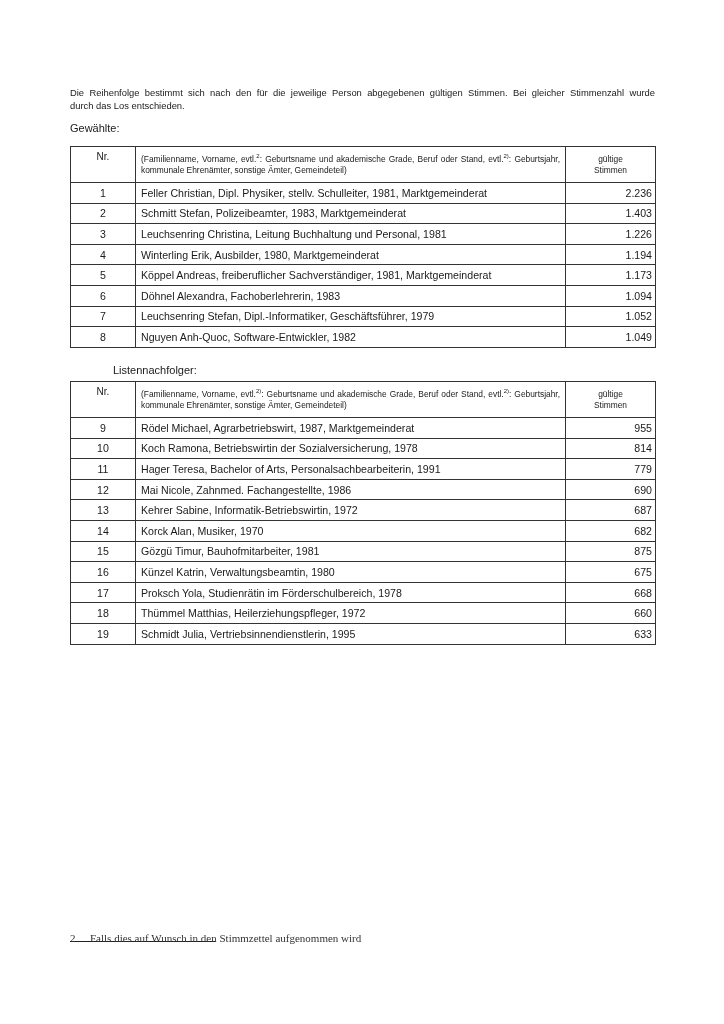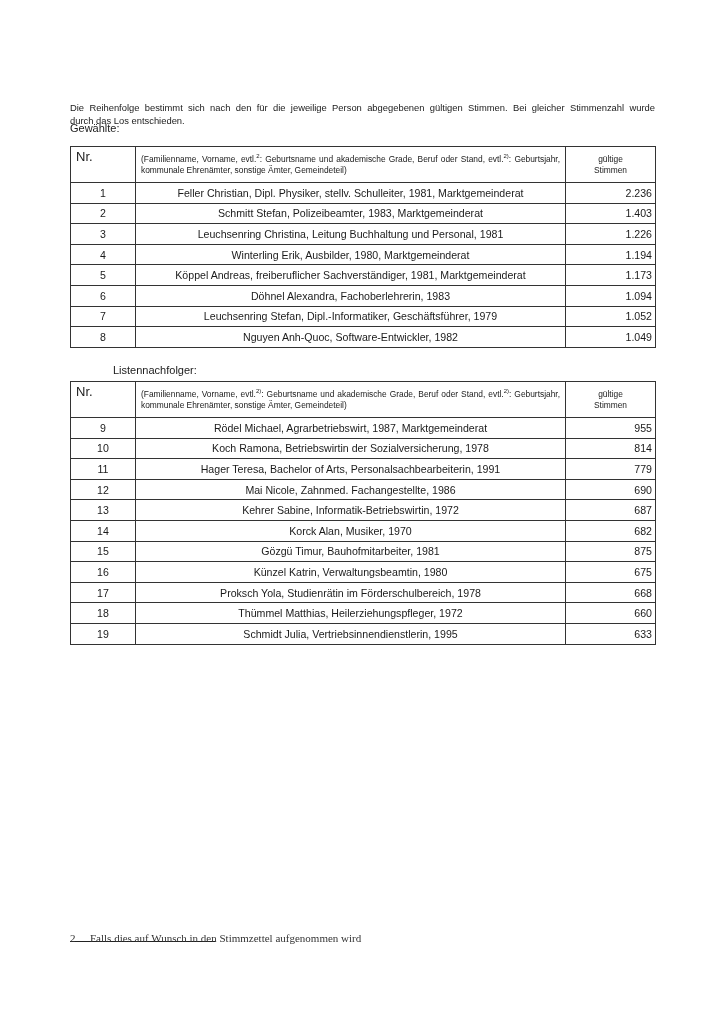--- a/index.html
+++ b/index.html
@@ -1,28 +1,28 @@
 <!DOCTYPE html>
 <html><head>
 <meta charset="utf-8">
 <style>
   html, body { margin:0; padding:0; background:#ffffff; }
   body { width:724px; height:1024px; position:relative; overflow:hidden;
          font-family:"Liberation Sans", sans-serif; color:#1a1a1a; }
   .intro { position:absolute; left:70px; top:87px; width:585px; font-size:9.4px; line-height:12.5px; text-align:justify; }
   .intro span { display:block; }
-  .intro .l1 { text-align-last:justify;margin-top:15px; }
+  .intro .l1 { text-align-last:justify; }
   .heading { position:absolute; left:70px; font-size:11px; }
   .tbl { position:absolute; left:70px; width:585px; border-collapse:collapse; table-layout:fixed; }
   .tbl td, .tbl th { border:1.2px solid #333; padding:0 5px; font-weight:normal; }
   .tbl th { font-size:8.4px; line-height:11px; height:31px; vertical-align:middle; }
-  .tbl th.nr { text-align:left; font-size:13px; vertical-align:top; padding-top:4px; }
+  .tbl th.nr { text-align:center; font-size:10px; vertical-align:top; padding-top:4px; }
   .tbl th.desc { text-align:justify; }
   .tbl th.votes { text-align:center; }
-  .tbl td { font-size:10.6px; height:19.6px;text-align:center; }
+  .tbl td { font-size:10.6px; height:19.6px; }
   .tbl td.nr { text-align:center; }
   .tbl td.votes { text-align:right; padding-right:3px; }
   sup { font-size:6px; vertical-align:4px; line-height:0; }
   .fn-rule { position:absolute; left:70px; top:941px; width:145px; border-top:1px solid #222; }
   .fn { position:absolute; left:70px; top:932px; font-size:11px; font-family:Liberation Serif, serif; color:#333; }
   .fn .num { display:inline-block; width:20px; }
 </style>
 </head>
 <body>
 

